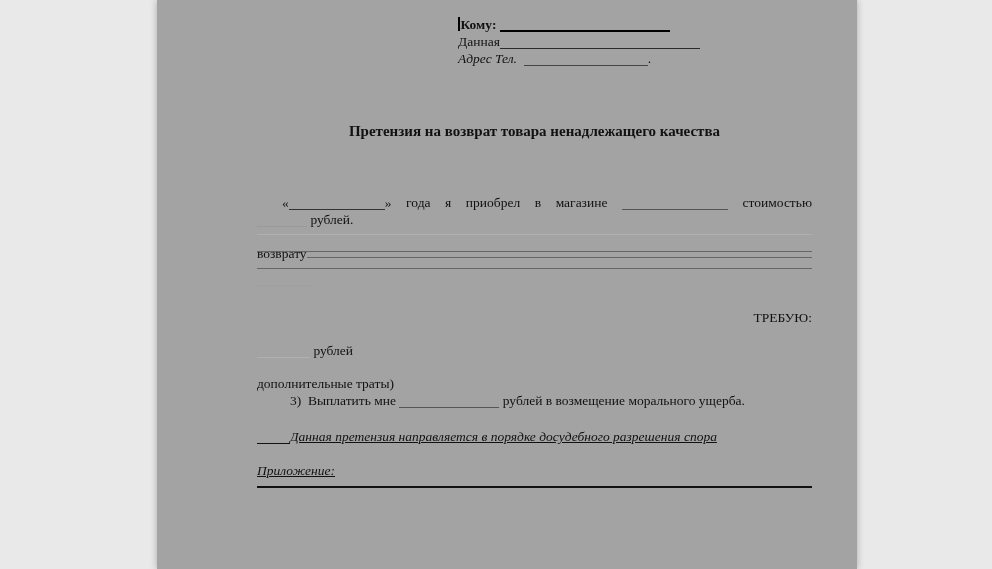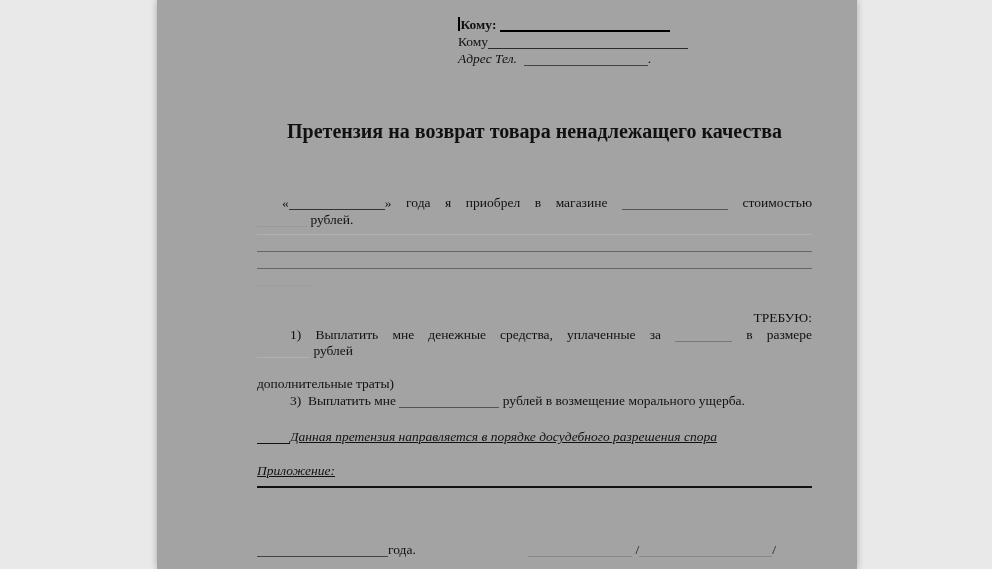--- a/index.html
+++ b/index.html
@@ -26,65 +26,63 @@
   .fill{flex:1 1 auto;}
   .rule{position:absolute;left:0;right:0;height:0;border-bottom:1px solid #666;}
   b,.b{font-weight:bold;}
   i,.i{font-style:italic;}
   .u{text-decoration:underline;}
   .caret{
     display:inline-block;width:1.5px;height:14px;background:#000;
     vertical-align:-2px;margin-right:1px;
   }
   .title{position:absolute;left:0;right:0;top:122px;height:18px;line-height:18px;
-    text-align:center;font-weight:bold;font-size:20px;}
+    text-align:center;font-weight:bold;font-size:15px;}
   .hdr{position:absolute;left:201px;top:16px;width:254px;}
   .hdr .hline{line-height:17px;height:17px;white-space:nowrap;}
   .center{text-align:right;}
   .abs{position:absolute;}
 </style>
 </head>
 <body>
 
 <div class="stage">
   <div class="page">
     <div class="content">
 
       <div class="hdr">
         <div class="hline"><span class="caret"></span><b>Кому:</b> <span class="blank" style="width:170px;border-bottom:2px solid #000;"></span></div>
-        <div class="hline"><span>Кому</span><span class="blank" style="width:200px;border-color:#2a2a2a;"></span></div>
+        <div class="hline"><span>Данная</span><span class="blank" style="width:200px;border-color:#2a2a2a;"></span></div>
         <div class="hline"><i>Адрес Тел.</i>&nbsp; <span class="blank" style="width:124px;border-color:#444;"></span><span>.</span></div>
       </div>
 
       <div class="title">Претензия на возврат товара ненадлежащего качества</div>
 
       <div class="line justify" style="top:154px;text-indent:25px;">
         <span>«</span><span class="blank" style="width:96px;border-color:#333;"></span><span>» года я приобрел в магазине</span>
         <span class="blank" style="width:106px;border-color:#555;"></span>
         <span>стоимостью</span>
       </div>
       <div class="line" style="top:171px;">
         <span class="blank" style="width:50px;border-color:#999;"></span> <span>рублей.</span>
       </div>
+      <div class="line flexline" style="top:205px;">
+        <span>возврату</span>
+          <span class="blank fill" style="border-color:#666;"></span>
+      </div>
 
       <div class="rule" style="top:234px;border-color:#b0b0b0;"></div>
       <div class="rule" style="top:251px;border-color:#666;"></div>
       <div class="rule" style="top:268px;border-color:#666;"></div>
 
       <div class="line center" style="top:269px;">
         <span>ТРЕБУЮ:</span>
       </div>
       <div class="rule" style="top:285px;width:53px;right:auto;border-bottom-width:2px;border-color:#a0a0a0;"></div>
 
-      <div class="line justify" style="top:286px;text-indent:33px;">
-        <span>1)</span>
-        <span>Выплатить мне денежные средства, уплаченные за</span>
-        <span class="blank" style="width:57px;border-color:#777;"></span>
-        <span>в размере</span>
-      </div>
       <div class="line" style="top:302px;">
         <span class="blank" style="width:53px;border-color:#b0b0b0;"></span> <span>рублей</span>
       </div>
 
       <div class="line" style="top:335px;">
         <span>дополнительные траты)</span>
       </div>
 
       <div class="line" style="top:352px;text-indent:33px;">
         <span>3)</span>&nbsp;
@@ -96,22 +94,16 @@
       <div class="line" style="top:422px;">
         <i class="u">Приложение:</i>
       </div>
 
       <div class="line" style="top:388px;">
         <span class="blank" style="width:33px;border-color:#111;"></span><i class="u">Данная претензия направляется в порядке досудебного разрешения спора</i>
       </div>
 
       <div class="rule" style="top:486px;border-bottom-width:2px;border-color:#111;"></div>
 
-      <div class="line" style="top:501px;">
-        <span class="blank" style="width:131px;border-color:#444;"></span><span>года.</span>
-        <span class="abs" style="left:271px;top:0;">
-          <span class="blank" style="width:104px;border-color:#888;"></span> <span>/</span><span class="blank" style="width:133px;border-color:#888;"></span><span>/</span>
-        </span>
-      </div>
 
     </div>
   </div>
 </div>
 
 </body></html>

